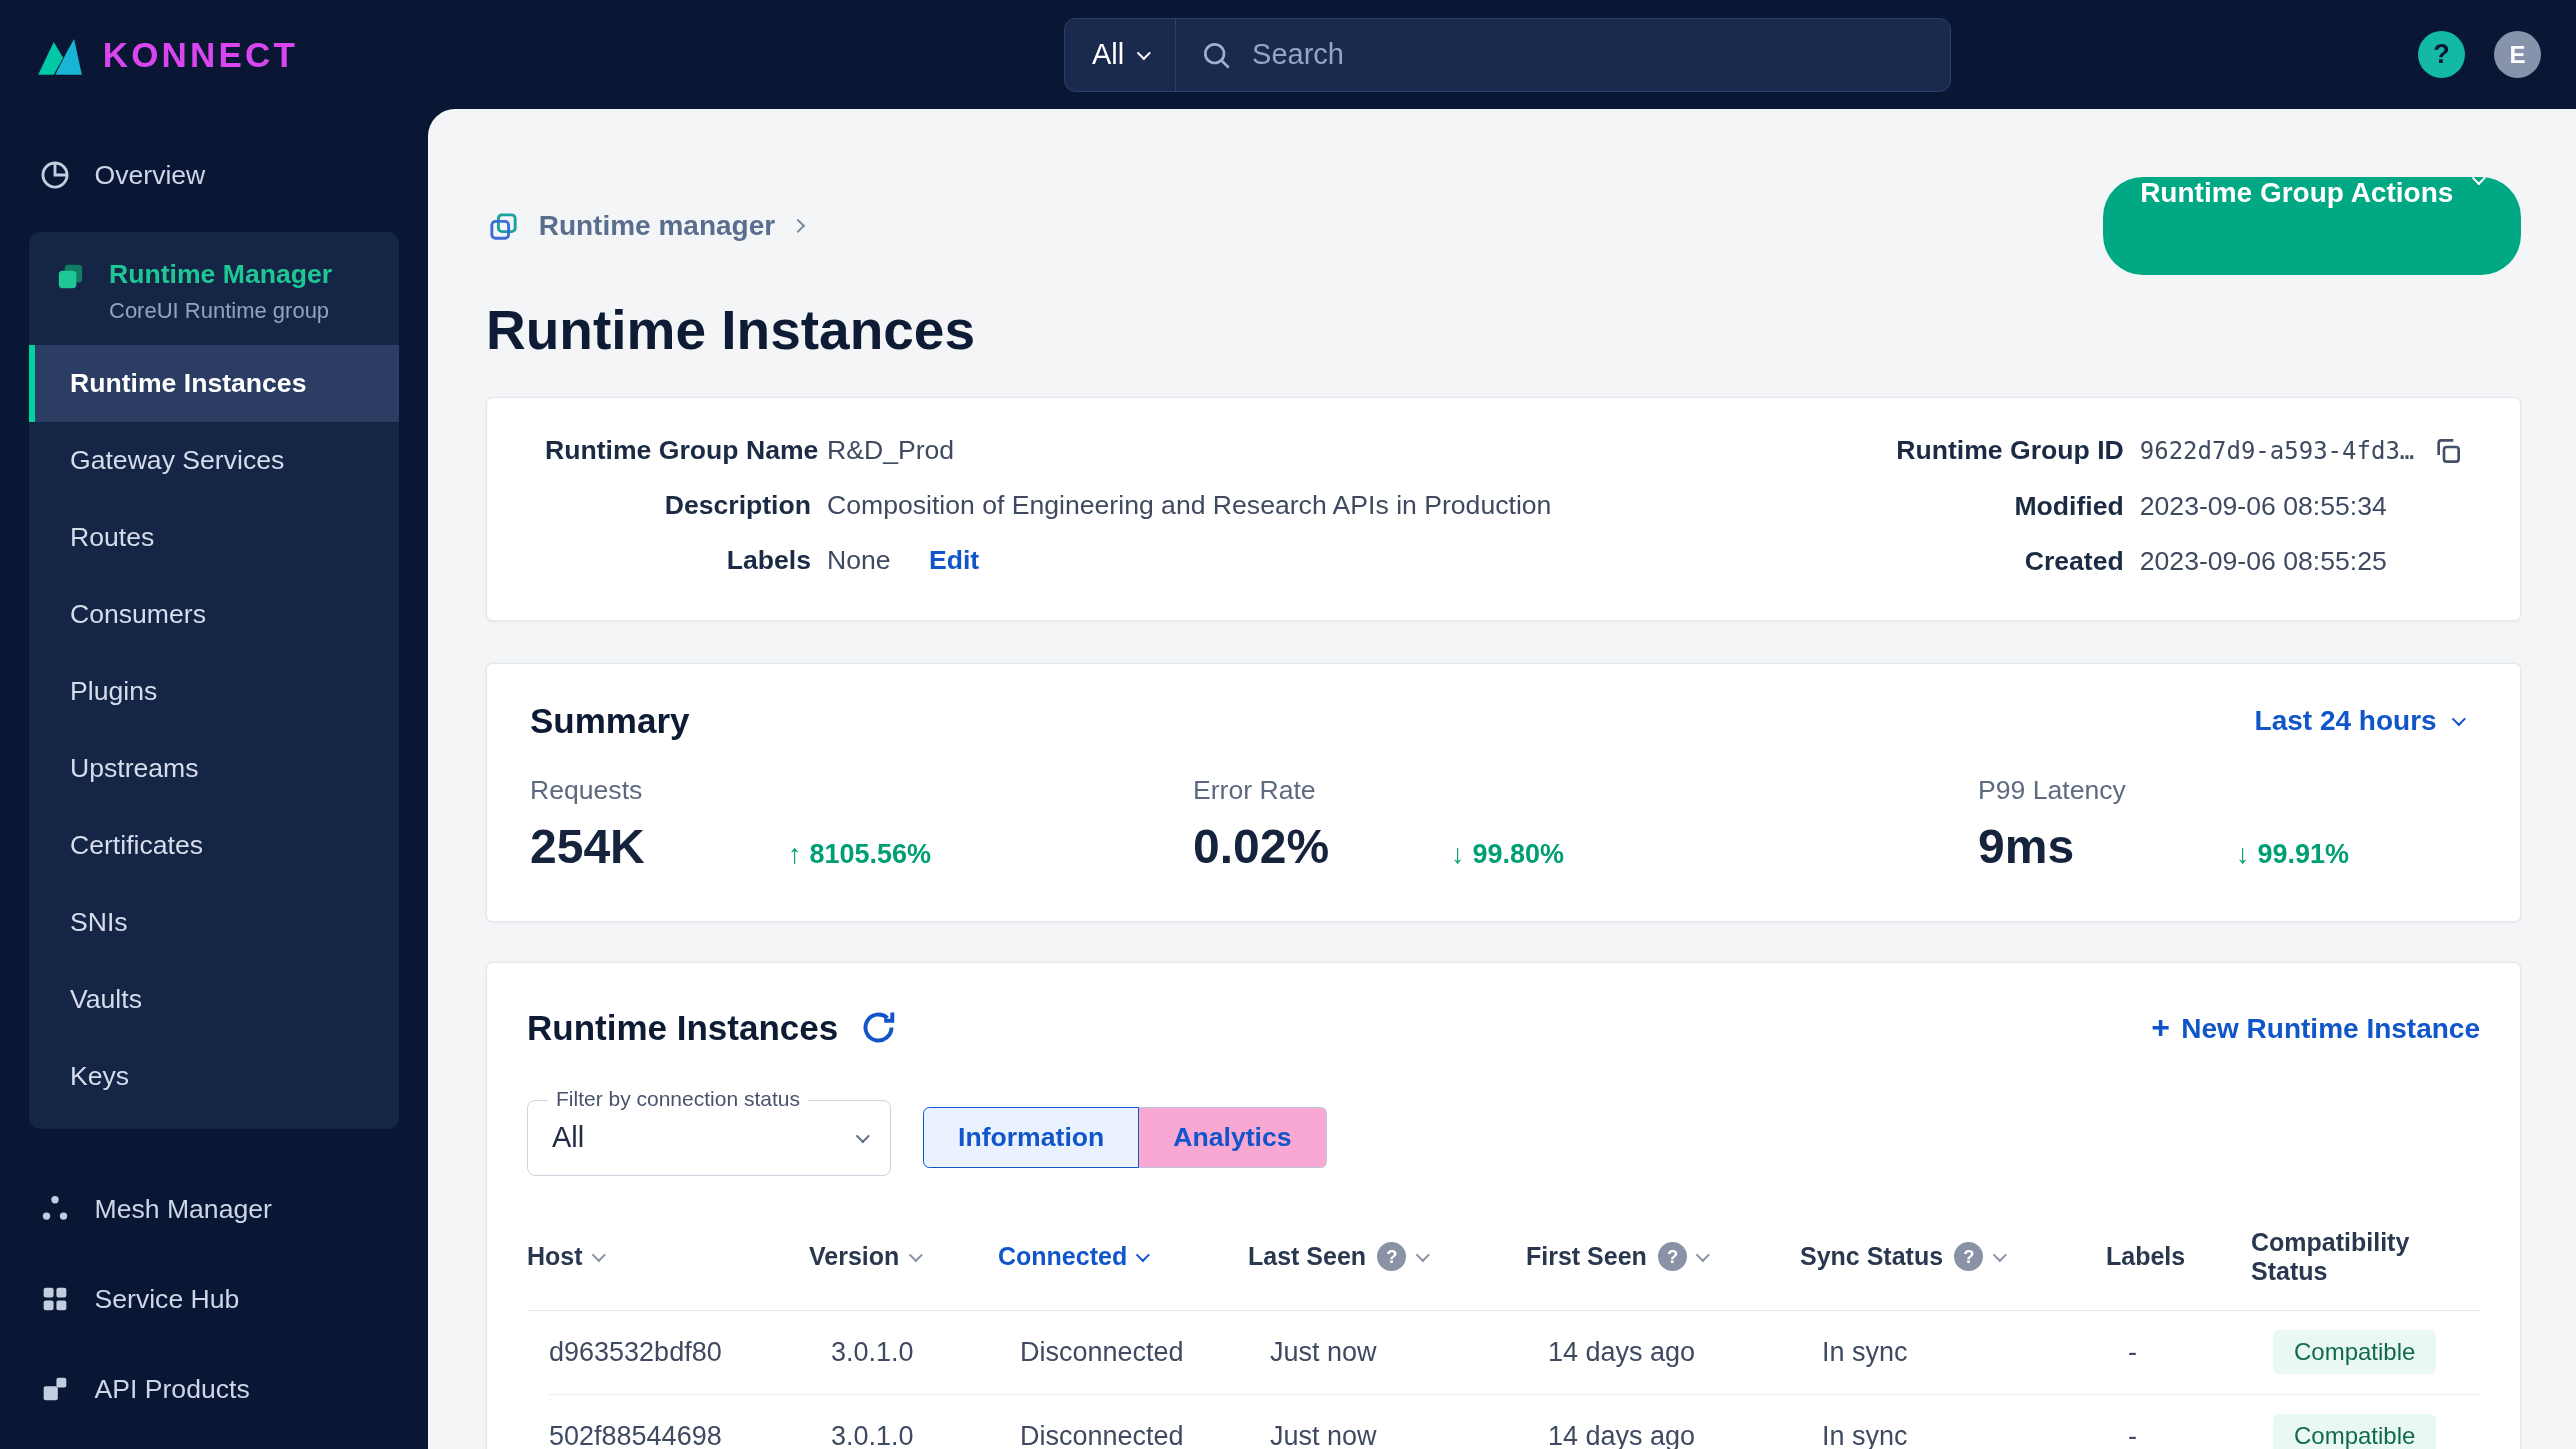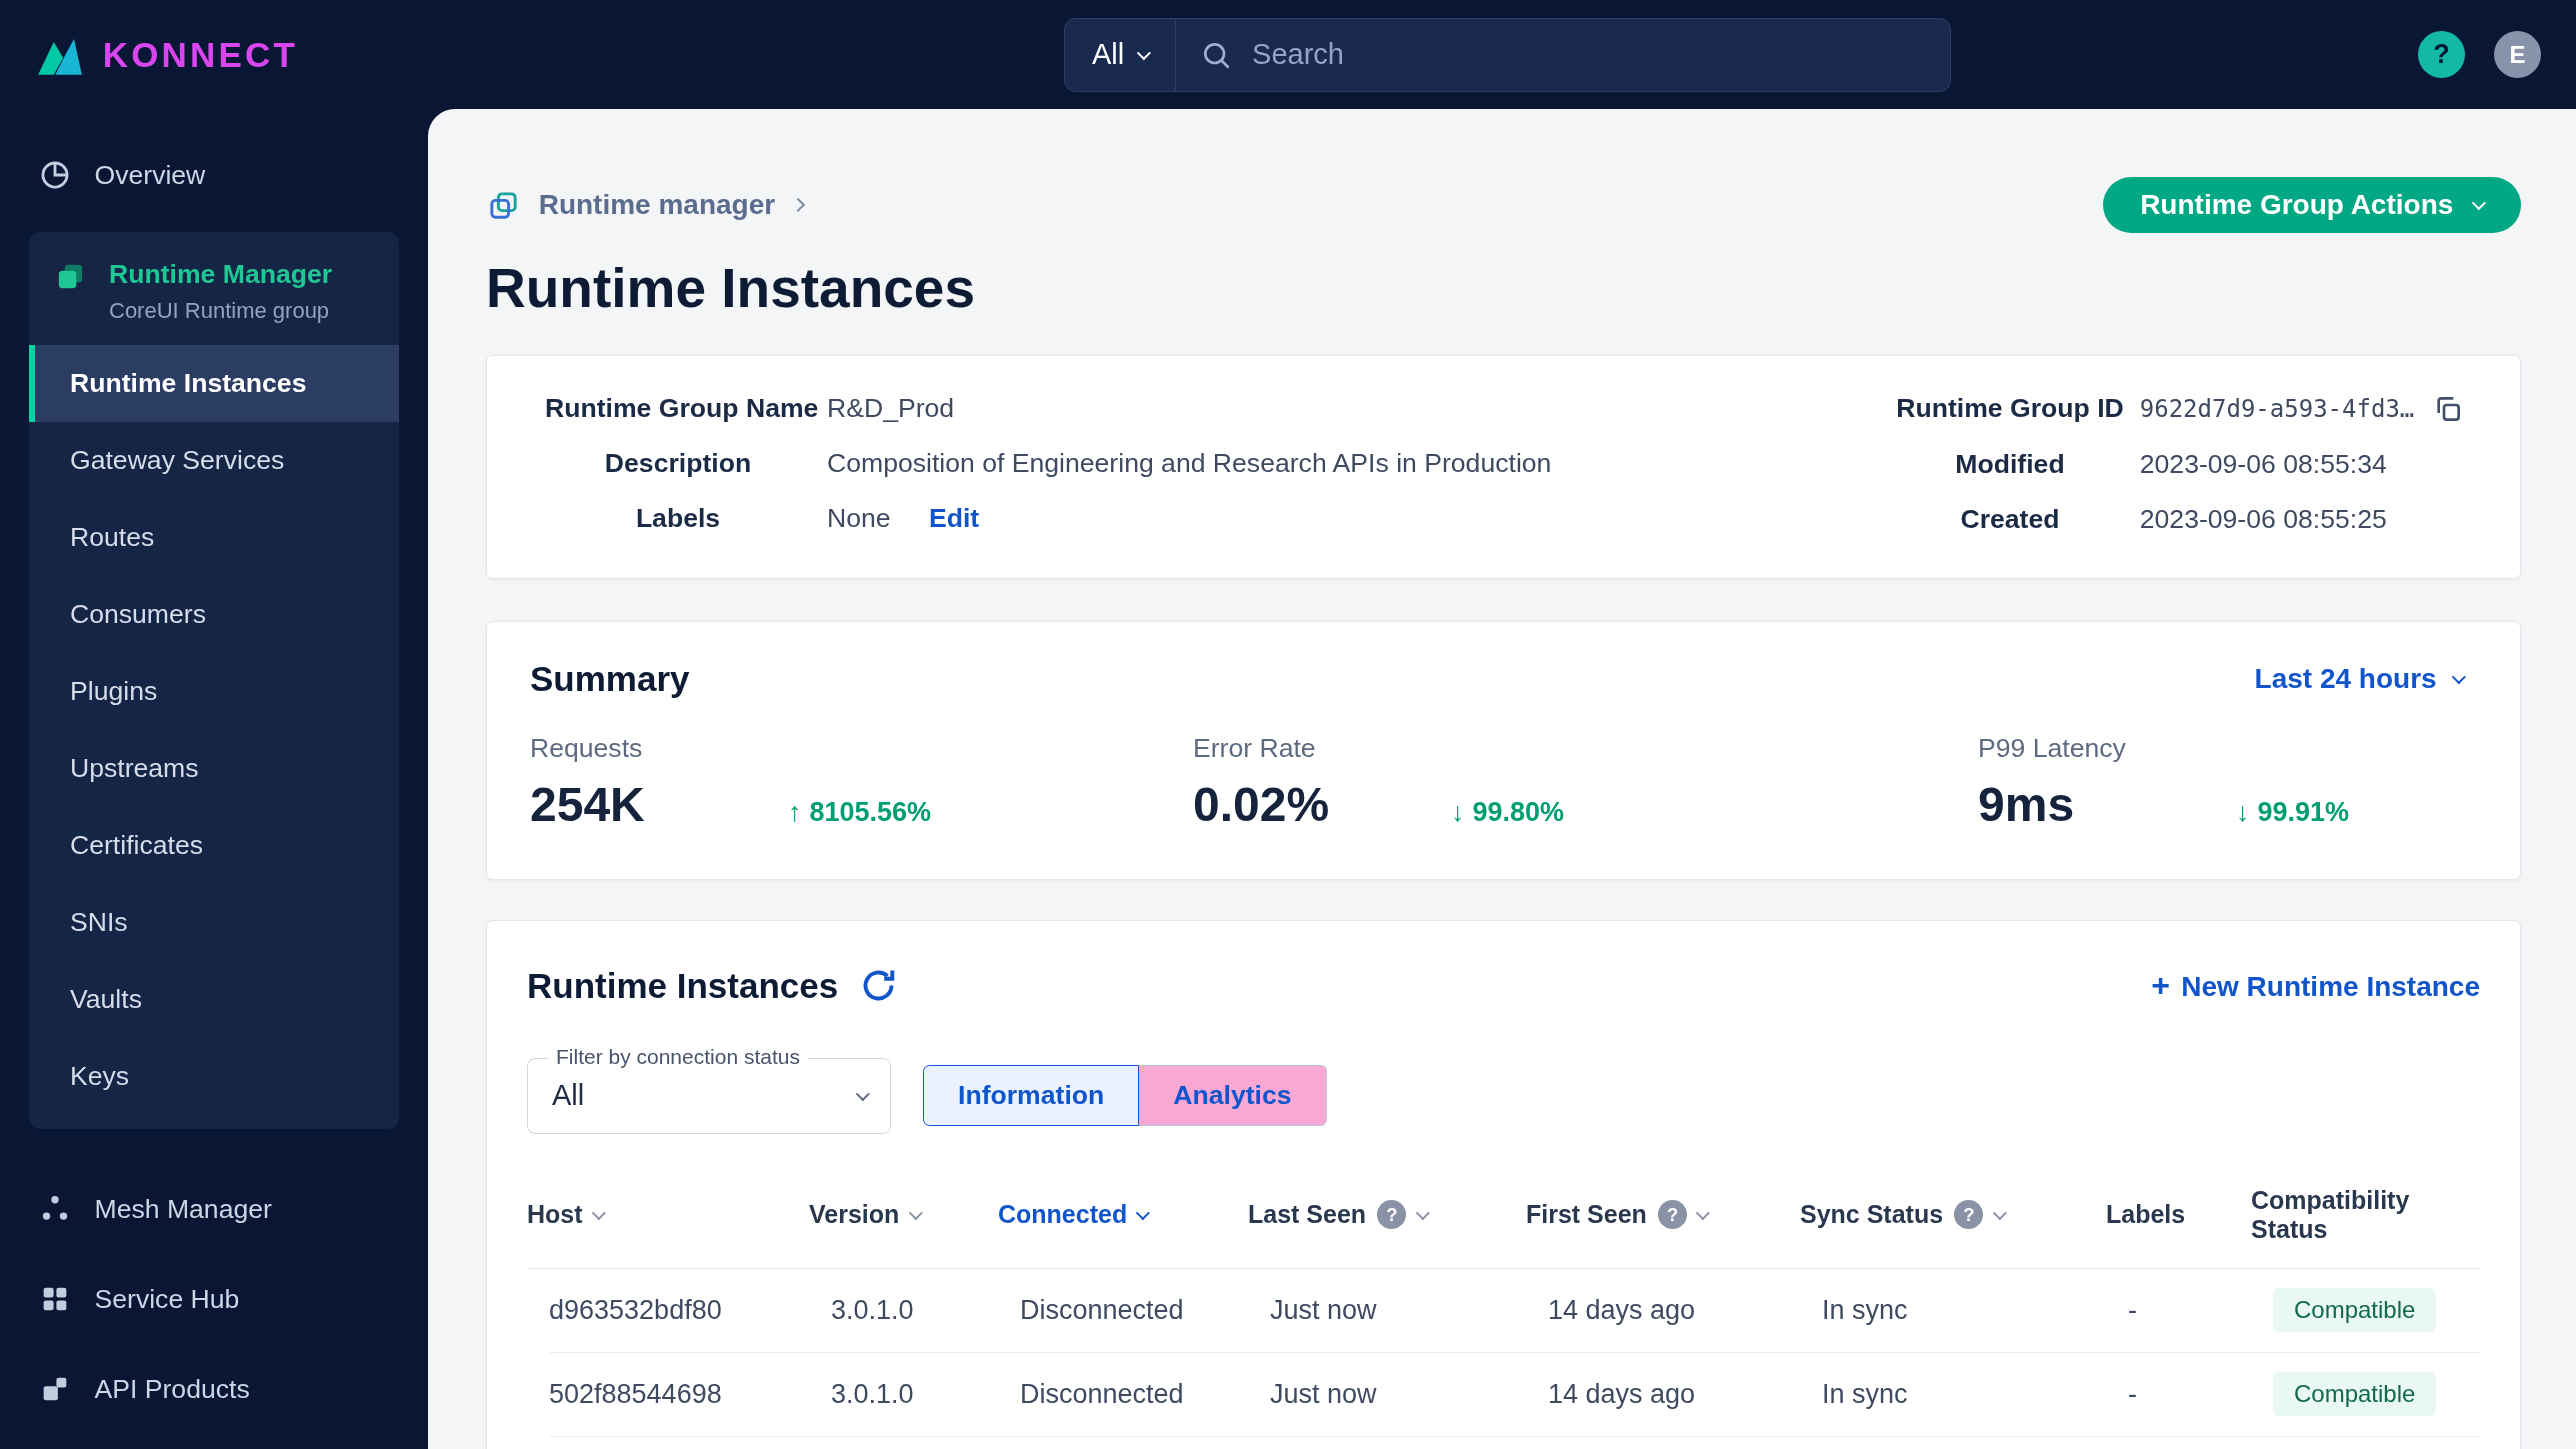--- a/index.html
+++ b/index.html
@@ -42,30 +42,30 @@
   .group-item { height:77px; display:flex; align-items:center; padding-left:35px; font-size:26.6px; color:#d6dcea;
     border-left:6.4px solid transparent; cursor:pointer; }
   .group-item.active { background:#2c3d63; border-left-color:#00d3a0; color:#ffffff; font-weight:bold; }
   .bottom-items { margin-top:35px; }
   
   .content { position:absolute; left:428px; top:109px; right:0; bottom:0; background:#f4f5f7;
     border-top-left-radius:27px; padding:68px 55px 0 58px; overflow:hidden; }
   .crumb-row { display:flex; align-items:center; justify-content:space-between; }
   .crumb { display:flex; align-items:center; gap:17.7px; color:#5b6d8f; font-weight:bold; font-size:28px; cursor:pointer; }
   .crumb .chev { transform:rotate(-45deg); margin-top:0; border-color:#7c8aa5; }
-  .actions-btn { background:#00a884; color:#ffffff; font-weight:bold; font-size:28px; height:56px; padding:0 37px;
-    border-radius:40px; display:flex; align-items:center; gap:21px; border:none; cursor:pointer;
+  .actions-btn { background:#00a884; color:#ffffff; font-weight:bold; font-size:28px; height:98px; padding:0 37px;
+    border-radius:40px; display:flex; align-items:flex-start; gap:21px; border:none; cursor:pointer;
     font-family:"Liberation Sans",sans-serif; }
   .page-title { font-size:55px; font-weight:800; color:#0d1b34; margin:22.5px 0 35px 0; }
   .card { background:#ffffff; border:0.8px solid #e3e6ec; border-radius:6.4px; box-shadow:0 0.8px 2.4px rgba(10,23,52,0.05); }
   
   .info-card { display:flex; justify-content:space-between; padding:37px 56px 43px 58px; }
   .kv-grid { display:grid; grid-template-columns:auto auto; column-gap:16px; row-gap:24px; align-content:start; font-size:26.6px; }
   .kv-grid.left { grid-template-columns:266px auto; }
-  .kv-label { font-weight:bold; color:#1c2b45; text-align:center; white-space:nowrap; }
+  .kv-label { font-weight:bold; color:#1c2b45; text-align:right; white-space:nowrap; }
   .kv-value { color:#3f4a61; }
   .kv-value.mono { font-family:"DejaVu Sans Mono", monospace; font-size:24px; display:flex; align-items:center; gap:17.7px; }
   .link { color:#1155cb; font-weight:bold; cursor:pointer; text-decoration:none; }
   .edit-link { margin-left:31px; }
   .copy-btn { background:none; border:none; padding:0; cursor:pointer; display:flex; }
   
   .summary-card { margin-top:42px; padding:37px 56px 47px 43px; }
   .summary-head { display:flex; align-items:center; justify-content:space-between; }
   .section-title { font-size:35px; font-weight:bold; color:#0d1b34; }
   .timeframe { color:#1155cb; font-weight:bold; font-size:28px; display:flex; align-items:center; gap:17.7px; cursor:pointer; }

